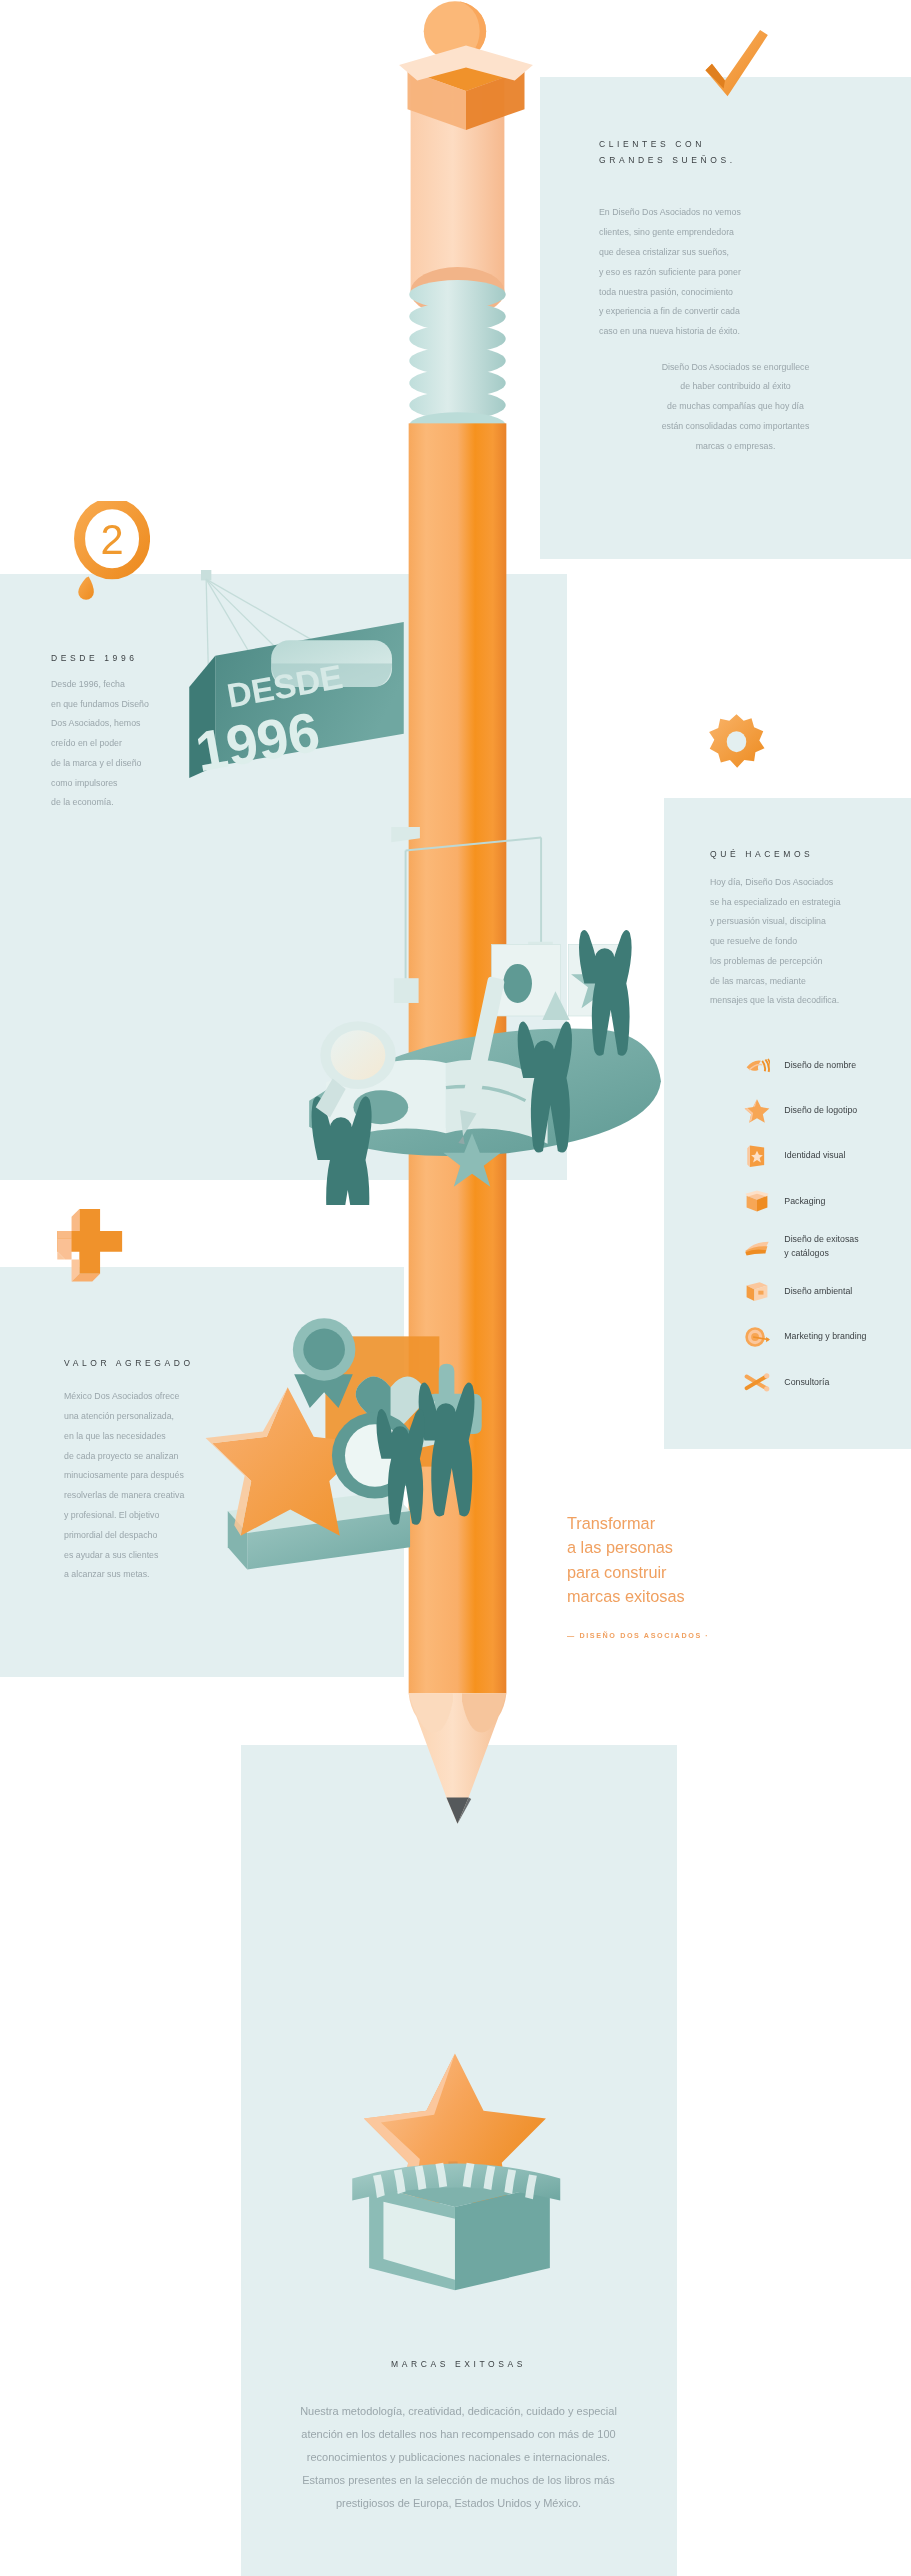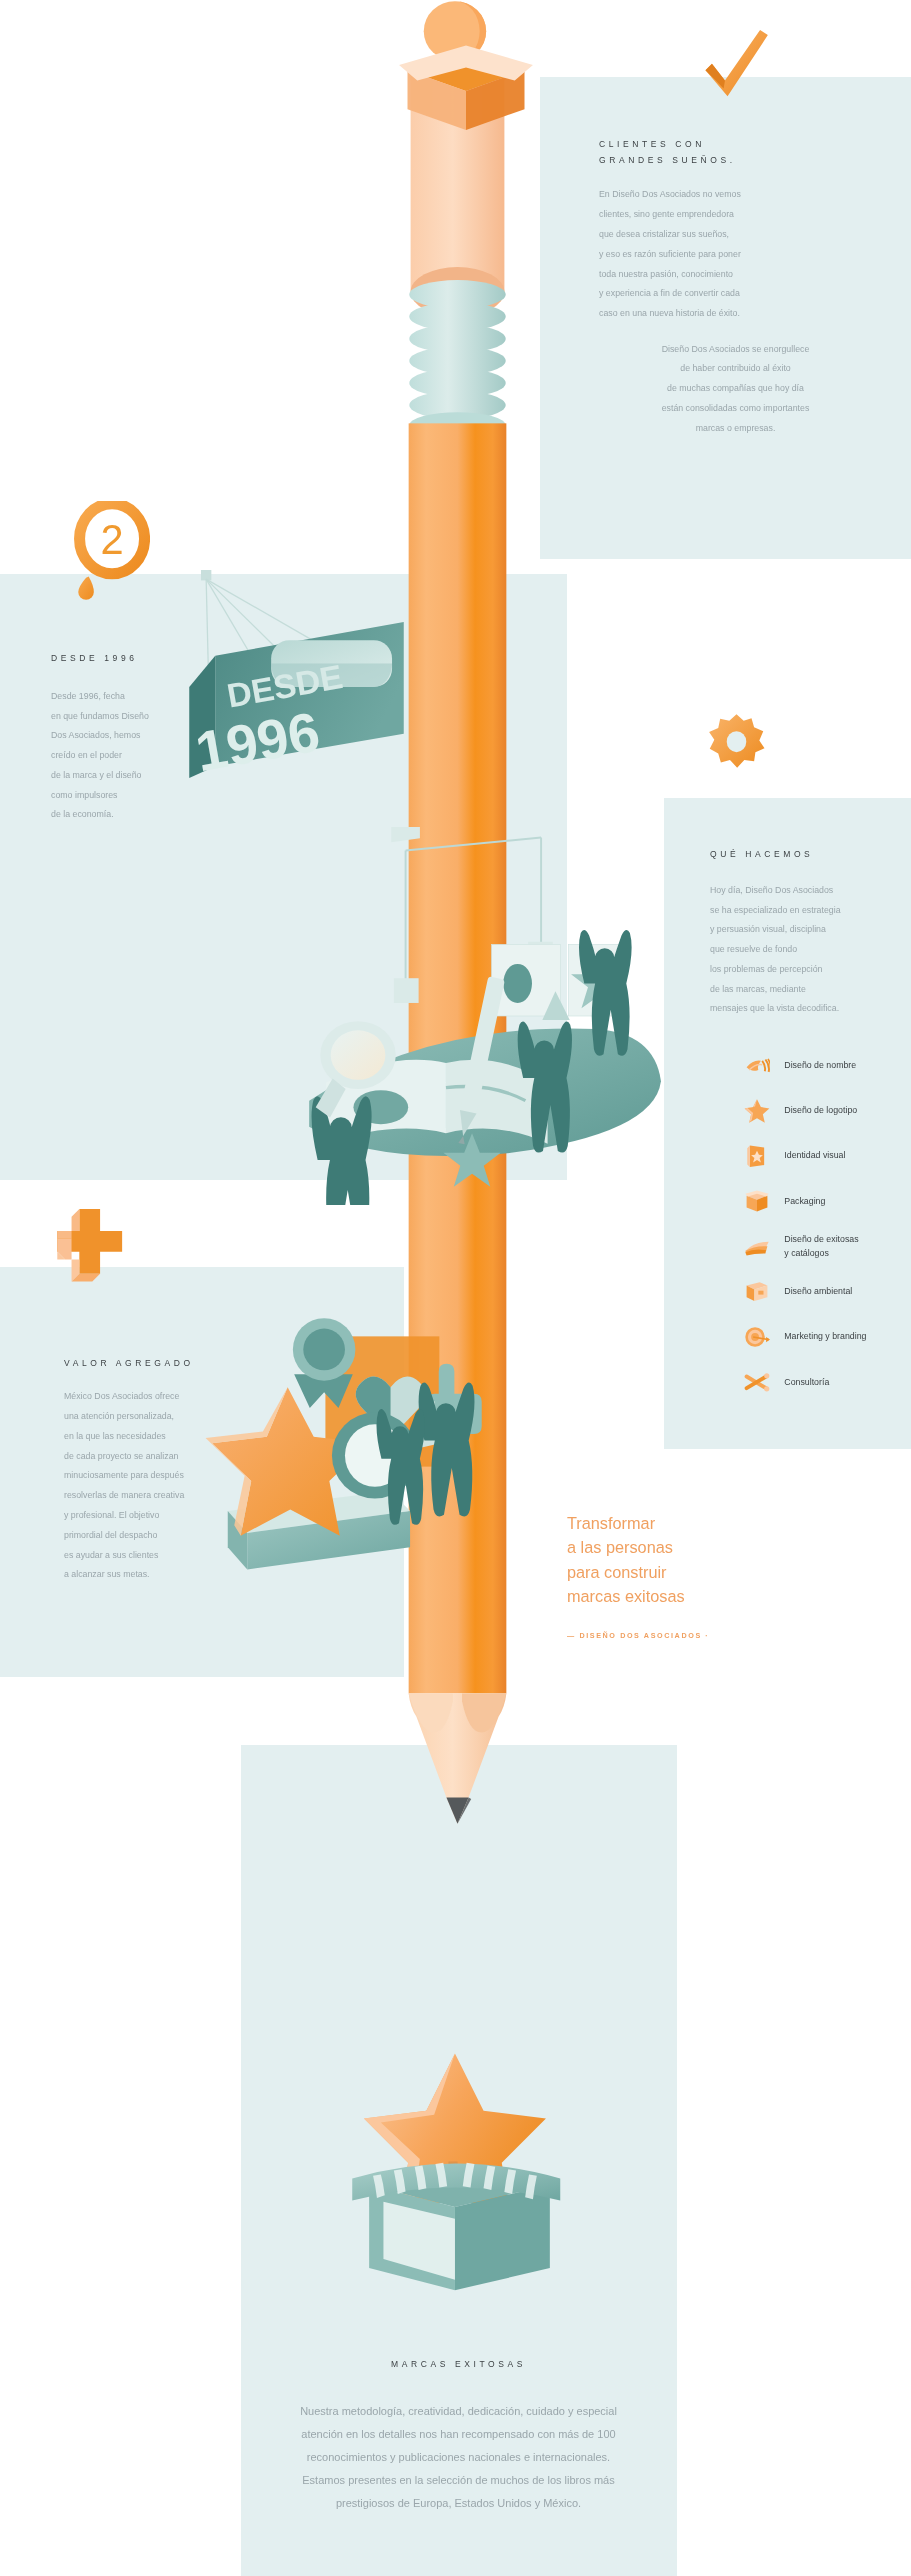--- a/index.html
+++ b/index.html
@@ -39,28 +39,28 @@
     font-size:8.8px;
     line-height:2.25;
     color:#9aa6ab;
     font-weight:400;
     white-space:pre-line;
   }
 
   
   .block{position:absolute;}
   .block-clientes{left:599px;top:137px;width:273px;}
-  .block-clientes .body-copy{margin-top:17px;}
+  .block-clientes .body-copy{margin-top:35px;}
   .block-clientes .body-copy + .body-copy{margin-top:15.6px;text-align:center;}
 
   .block-desde{left:51px;top:651px;width:163px;}
-  .block-desde .body-copy{margin-top:20px;}
+  .block-desde .body-copy{margin-top:8px;}
 
   .block-quehacemos{left:710px;top:847px;width:189px;}
-  .block-quehacemos .body-copy{margin-top:18px;}
+  .block-quehacemos .body-copy{margin-top:10px;}
 
   .block-valor{left:64px;top:1356px;width:176px;}
   .block-valor .body-copy{margin-top:15.6px;}
 
   
   .services{position:absolute;left:744px;top:1050px;width:195px;}
   .service-row{
     display:flex;
     align-items:center;
     min-height:31px;

